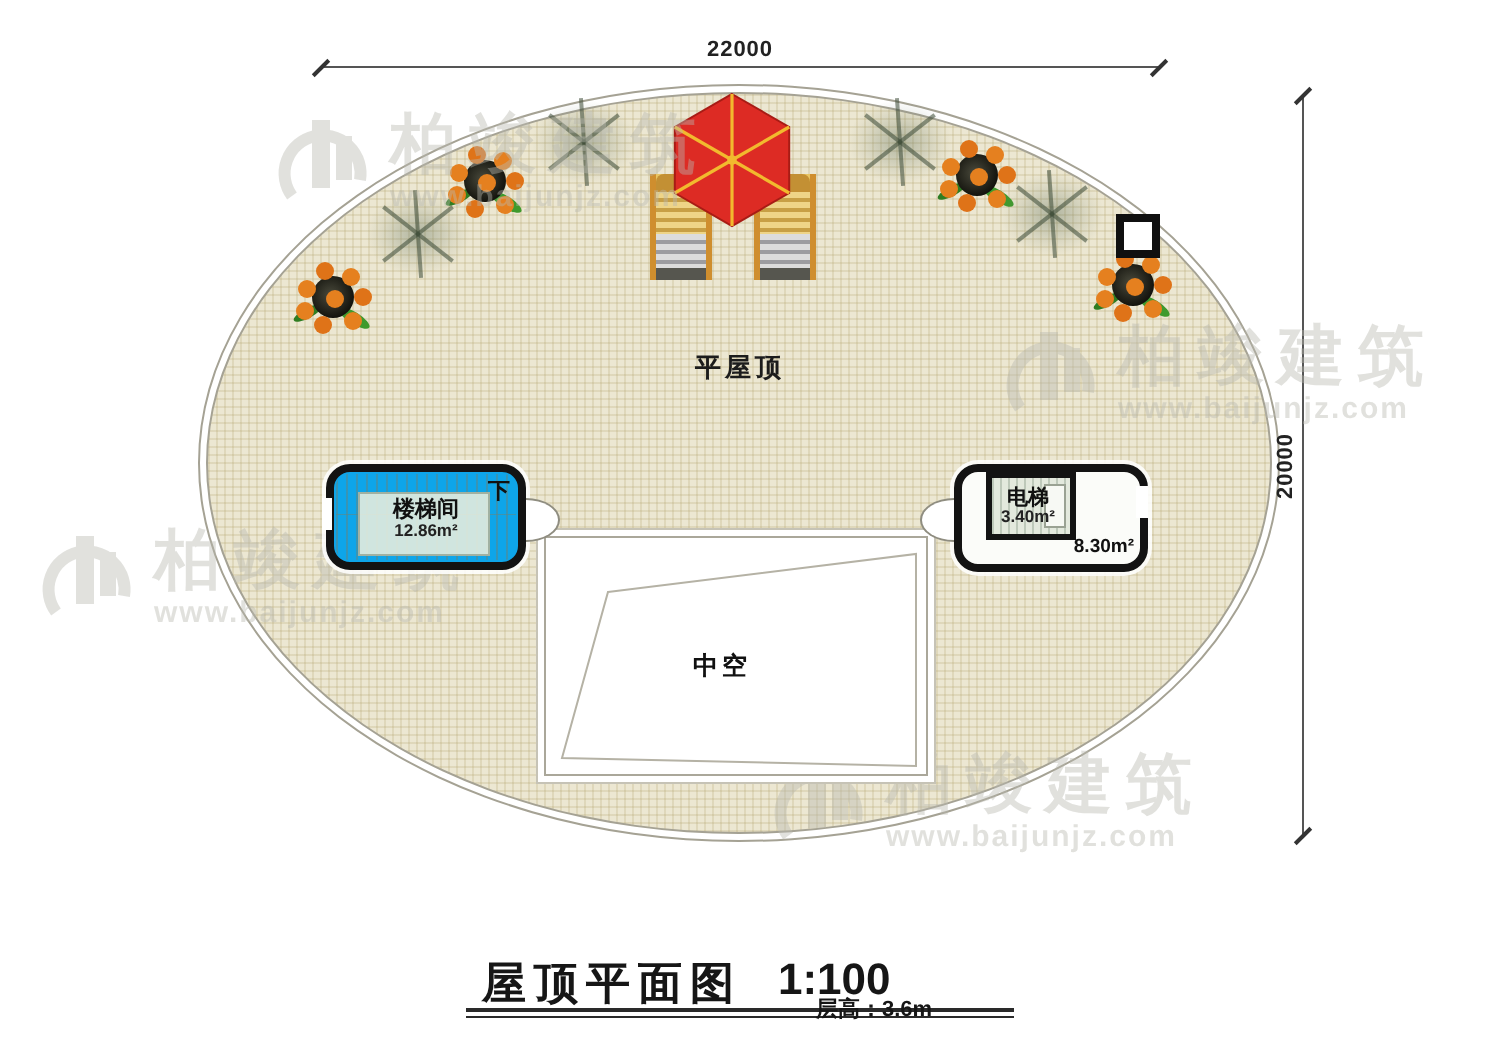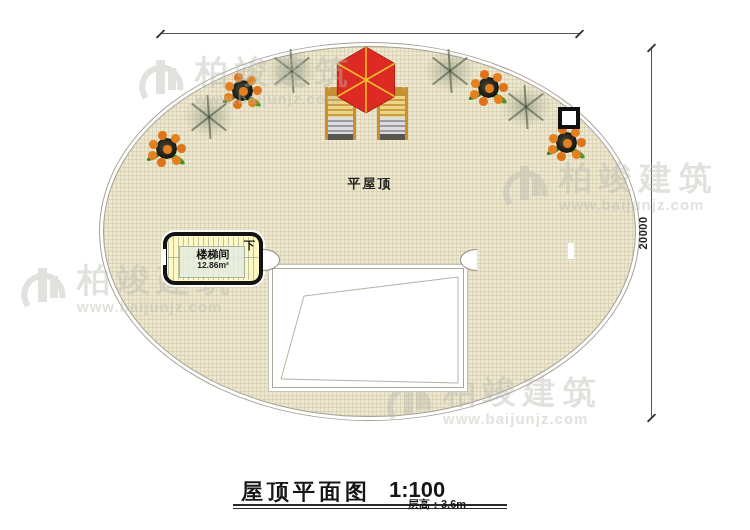--- a/index.html
+++ b/index.html
@@ -42,21 +42,21 @@
     transform:rotate(-90deg);
   }
   
   .wm{position:absolute;display:flex;align-items:center;gap:9px;color:#b9b9b0;opacity:0.42;z-index:7;pointer-events:none;}
   .wm-logo{flex:0 0 auto;}
   .wm-col{display:flex;flex-direction:column;line-height:1;}
   .wm-cn{font-size:33px;font-weight:bold;letter-spacing:7px;white-space:nowrap;text-align:right;}
   .wm-url{font-size:15px;font-weight:bold;letter-spacing:1px;margin-top:3px;white-space:nowrap;}
   
   .room{
-    position:absolute;border:4px solid #131313;border-radius:12px;background:#fef9c3;
+    position:absolute;border:4px solid #131313;border-radius:12px;background:#0ea5e9;
     box-shadow:0 0 0 2px rgba(255,255,255,0.85);z-index:8;
   }
   .stair-room{left:163px;top:232px;width:92px;height:45px;}
   .stair-treads{
     position:absolute;left:1px;top:1px;right:1px;bottom:1px;border-radius:6px;
     background-image:
       repeating-linear-gradient(90deg, rgba(110,130,115,0.45) 0 1px, transparent 1px 5px),
       linear-gradient(180deg, transparent 46%, rgba(110,130,115,0.5) 46%, rgba(110,130,115,0.5) 48%, transparent 48%);
   }
   .stair-panel{
@@ -132,20 +132,21 @@
 <div class="canvas">
 
   <div class="roof-outer">
     <div class="roof-inner"></div>
   </div>
 
   <div class="dim-line-top">
     <span class="tick t-left"></span>
     <span class="tick t-right"></span>
   </div>
+  <div class="dim-label-top">22000</div>
 
   <div class="dim-line-right">
     <span class="tick t-top"></span>
     <span class="tick t-bottom"></span>
   </div>
   <div class="dim-label-right">20000</div>
 
   <div class="wm" style="left:138px;top:52px;">
     <svg class="wm-logo" width="48" height="56" viewBox="0 0 48 56">
       <path d="M8,46 A19,19 0 1 1 42,38" fill="none" stroke="currentColor" stroke-width="6"></path>
@@ -270,27 +271,36 @@
   <div class="room stair-room">
     <div class="stair-treads"></div>
     <div class="stair-panel"></div>
     <div class="stair-name">楼梯间</div>
     <div class="stair-area">12.86m²</div>
     <div class="stair-down">下</div>
   </div>
   <div class="notch" style="left:161px;top:249px;width:5px;height:16px;"></div>
   <div class="door door-right"></div>
 
+  <div class="room elev-room">
+    <div class="elev-shaft">
+      <div class="elev-car"></div>
+    </div>
+    <div class="elev-name">电梯</div>
+    <div class="elev-shaft-area">3.40m²</div>
+    <div class="elev-room-area">8.30m²</div>
+  </div>
   <div class="notch" style="left:568px;top:243px;width:6px;height:16px;"></div>
   <div class="door door-left"></div>
 
   <div class="void">
     <svg width="188" height="116" viewBox="0 0 188 116">
       <polygon points="31,27 185,8 185,114 8,110" fill="#ffffff" stroke="#b5b2a5" stroke-width="1"></polygon>
     </svg>
+    <div class="void-label">中空</div>
   </div>
 
   <div class="title-cn">屋顶平面图</div>
   <div class="title-scale">1:100</div>
   <div class="title-rule1"></div>
   <div class="title-rule2"></div>
   <div class="note2">层高：3.6m</div>
 
 </div>
 

